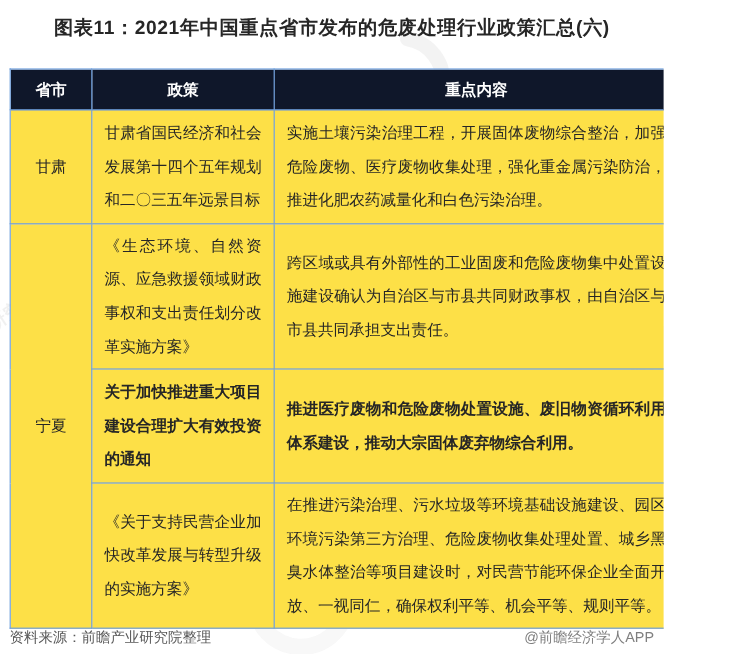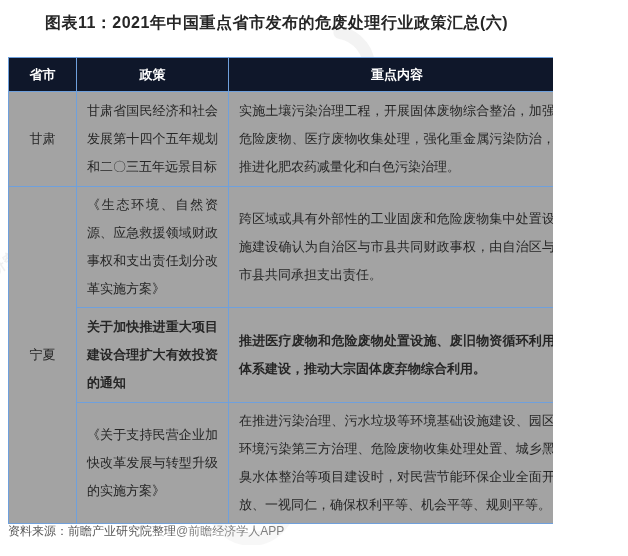--- a/index.html
+++ b/index.html
@@ -16,32 +16,32 @@
   table.policy {
     position:absolute; top:57px; left:8px; width:612px;
     border-collapse:collapse; table-layout:fixed;
   }
   table.policy th {
     background:#0f172a; color:#ffffff; font-size:13px; font-weight:bold;
     height:33px; border:1px solid #6FA0DC; text-align:center; padding:0;
   }
   table.policy td {
     border:1px solid #6FA0DC; font-size:13px; color:#262626;
-    line-height:28px; vertical-align:middle; background:#a3a3a3;
+    line-height:28px; vertical-align:middle; background:#fde047;
   }
   td.center { text-align:center; padding:17px 4px; }
   td.txt { text-align:justify; text-justify:inter-character; padding:4px 10px; }
   td.alt { background:#D9E7F5; }
   tr.r1 { height:95px; }
   tr.r2 { height:115px; }
   tr.r3 { height:95px;font-weight:bold; }
   tr.r4 { height:116px; }
   .footer {
     position:absolute; top:523px; left:8px; right:8px;
-    display:flex; justify-content:flex-start; font-size:12px;
+    display:flex; justify-content:space-between; font-size:12px;
   }
   .source { color:#595959; }
   .credit { color:#7F7F7F; }
   
   .wm { position:absolute; pointer-events:none; }
   .wm-text {
     color:#9a9a9a; opacity:0.14; font-size:20px; font-weight:bold;
     transform:rotate(-33deg); white-space:nowrap;
   }
   .wm-text.small { font-size:15px; }

